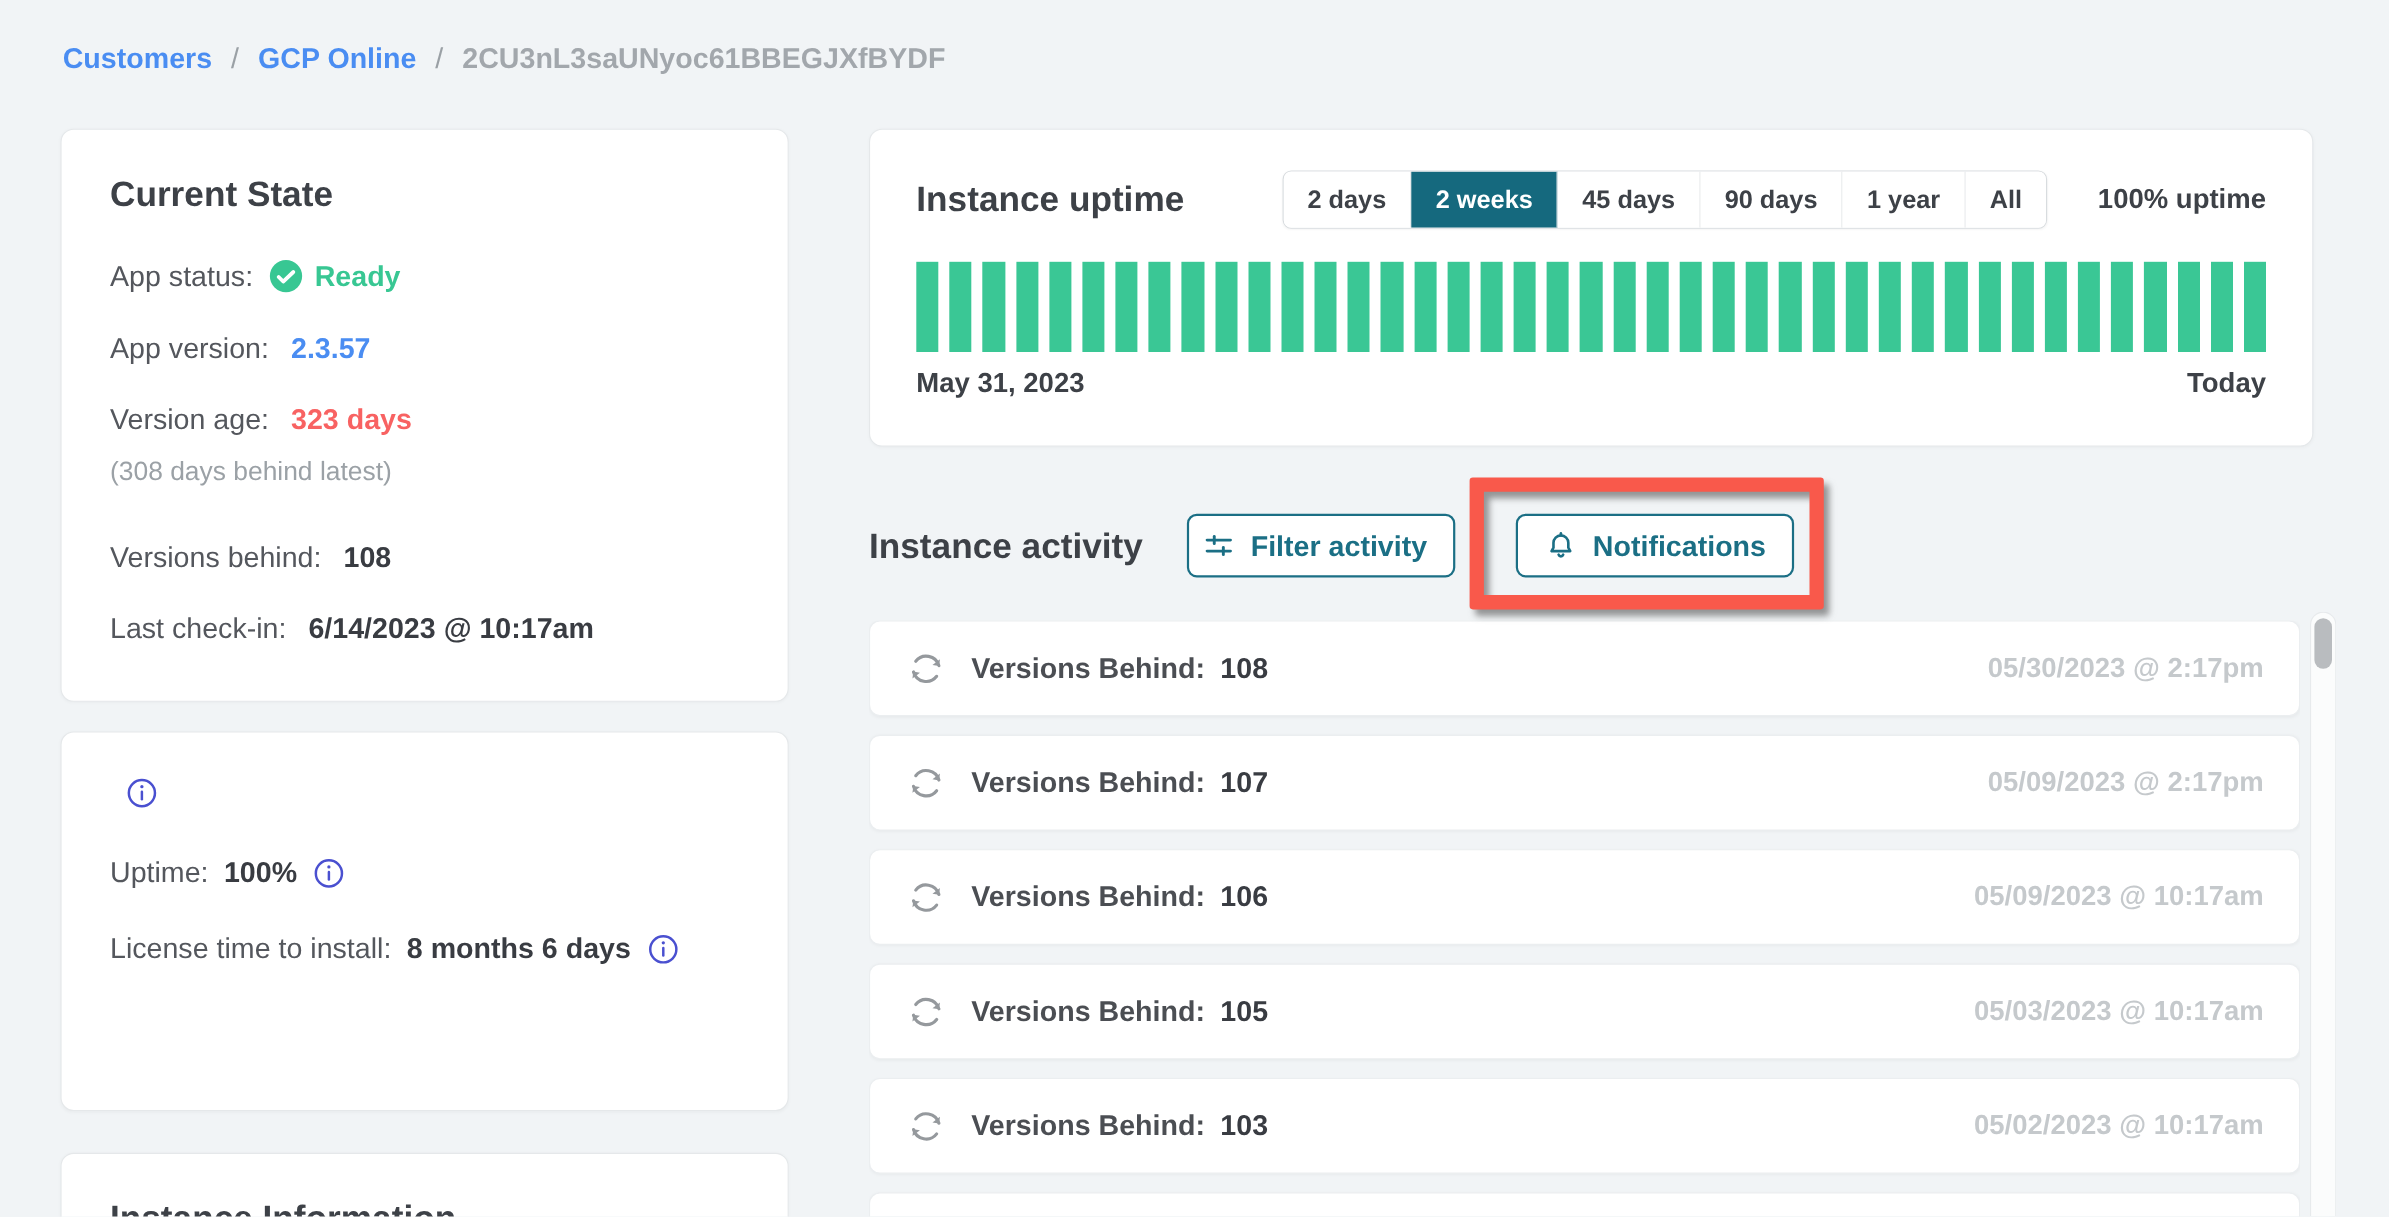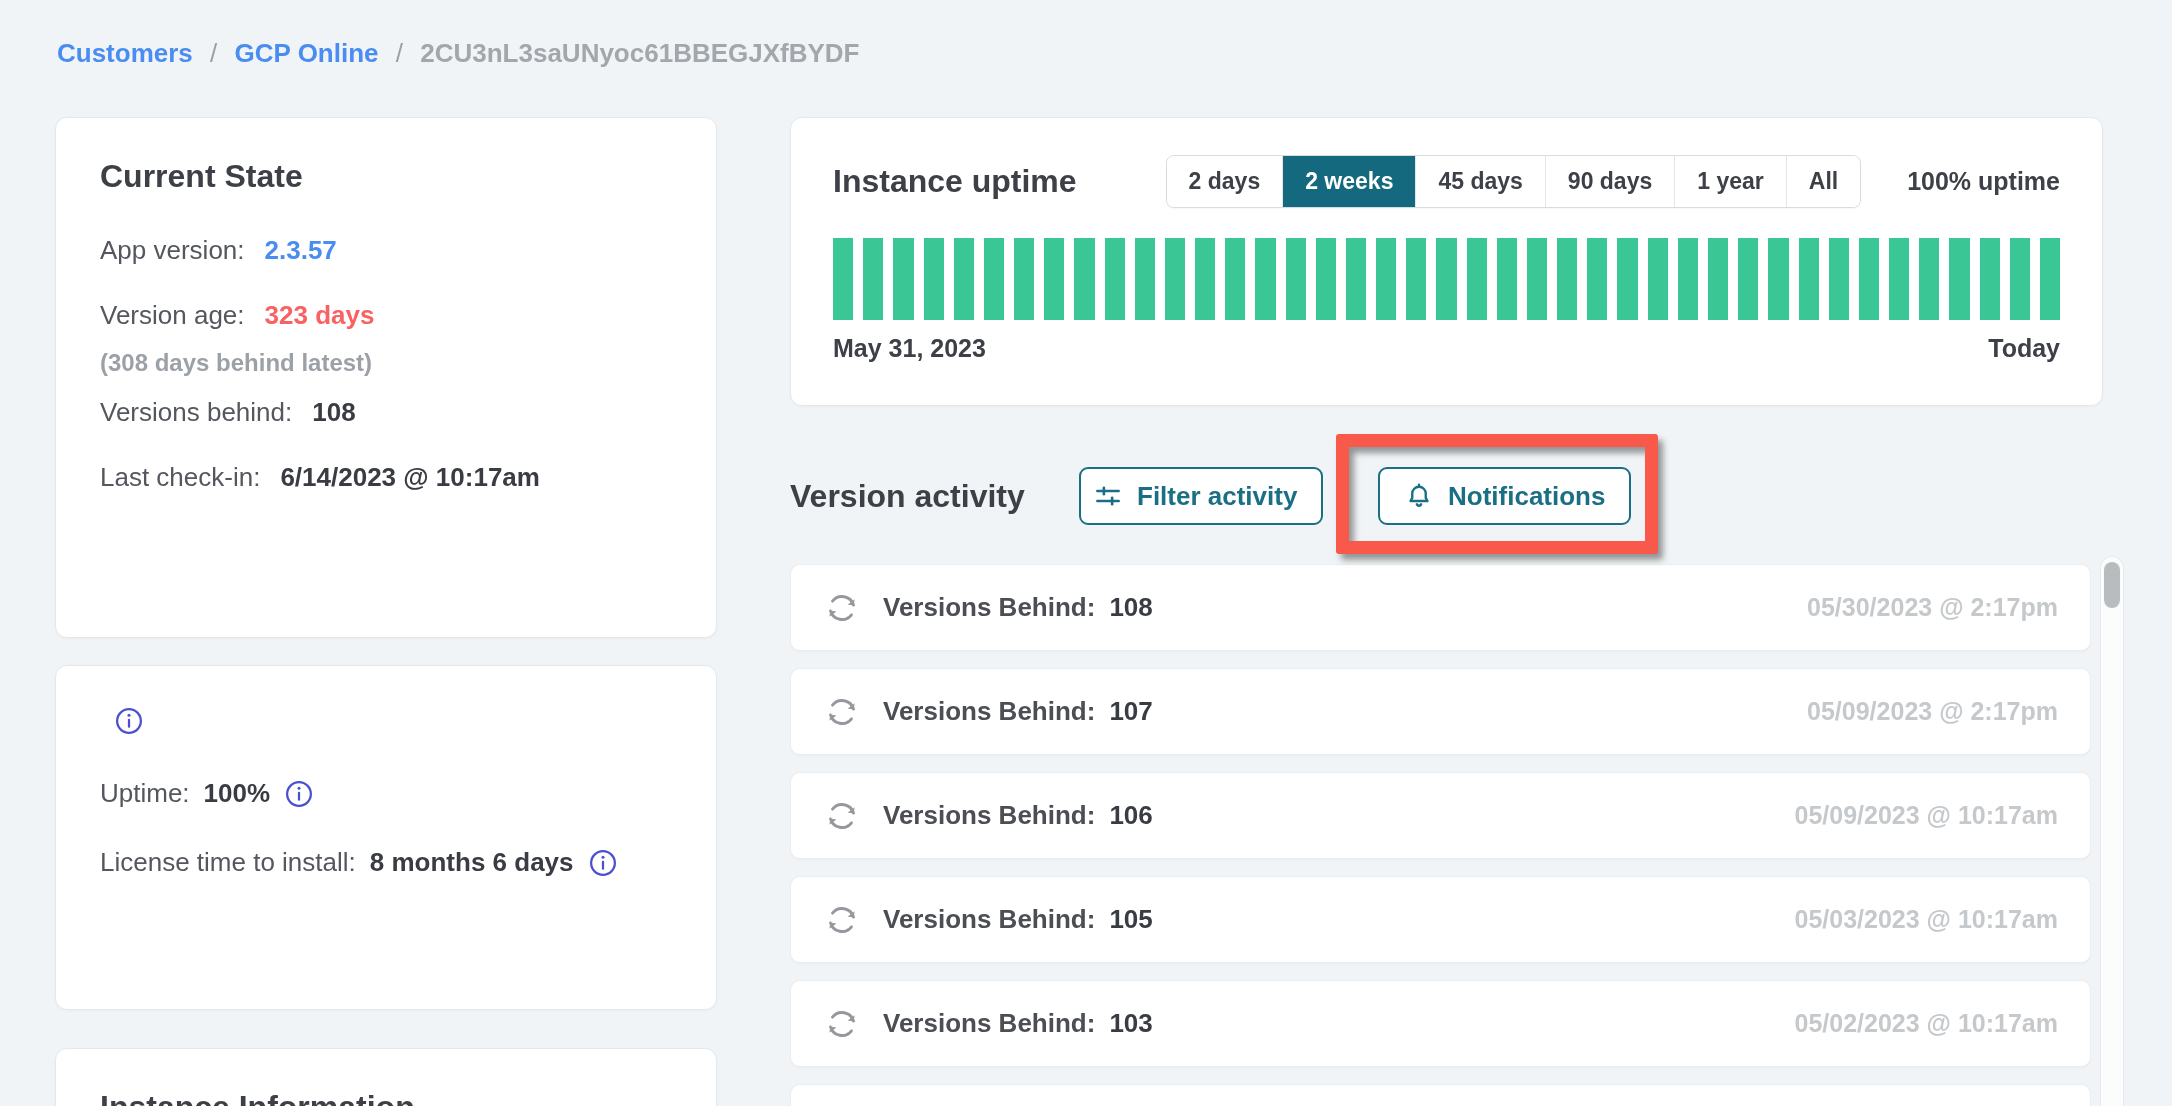--- a/index.html
+++ b/index.html
@@ -41,21 +41,21 @@
   }
   .card-title{font-size:32px;font-weight:700;color:var(--heading);}
   
   .card-current{left:55px;top:117px;width:662px;height:521px;padding:40px 44px;}
   .card-current .card-title{margin-bottom:40px;}
   .state-row{font-size:26px;color:var(--label);margin-bottom:34px;display:flex;align-items:center;}
   .state-row .val{font-weight:700;color:var(--value);margin-left:20px;}
   .state-row .val.blue{color:var(--blue);}
   .state-row .val.red{color:var(--red);}
   .state-row .val.green{color:var(--green);margin-left:10px;}
-  .state-note{font-size:24px;font-weight:700;color:var(--muted);margin-top:-16px;margin-bottom:20px;}
+  .state-note{font-size:24px;font-weight:400;color:var(--muted);margin-top:-16px;margin-bottom:48px;}
   .check-circle{width:32px;height:32px;margin-left:14px;flex:0 0 auto;}
   
   .card-insights{left:55px;top:665px;width:662px;height:345px;padding:40px 44px;}
   .card-insights .card-title{margin-bottom:42px;display:flex;align-items:center;gap:14px;}
   .insight-row{font-size:26px;color:var(--label);margin-bottom:38px;display:flex;align-items:center;}
   .insight-row .val{font-weight:700;color:var(--value);margin-left:14px;}
   .info-icon{width:30px;height:30px;margin-left:14px;flex:0 0 auto;cursor:pointer;}
   
   .card-information{left:55px;top:1048px;width:662px;height:140px;padding:40px 44px;}
   
@@ -120,20 +120,28 @@
 <div class="breadcrumb">
   <span class="link">Customers</span>
   <span class="sep">/</span>
   <span class="link">GCP Online</span>
   <span class="sep">/</span>
   <span class="current">2CU3nL3saUNyoc61BBEGJXfBYDF</span>
 </div>
 
 <div class="card card-current">
   <div class="card-title">Current State</div>
+  <div class="state-row">
+    <span>App status:</span>
+    <svg class="check-circle" viewBox="0 0 24 24">
+      <circle cx="12" cy="12" r="11" fill="#38c793"></circle>
+      <path d="M7 12.6l3.1 3.1L17 9.2" stroke="#fff" stroke-width="2.6" fill="none" stroke-linecap="round" stroke-linejoin="round"></path>
+    </svg>
+    <span class="val green">Ready</span>
+  </div>
   <div class="state-row">
     <span>App version:</span>
     <span class="val blue">2.3.57</span>
   </div>
   <div class="state-row">
     <span>Version age:</span>
     <span class="val red">323 days</span>
   </div>
   <div class="state-note">(308 days behind latest)</div>
   <div class="state-row">
@@ -234,21 +242,21 @@
       <div class="bar" style="height: 100%;"></div>
       <div class="bar" style="height: 100%;"></div>
     </div>
   <div class="uptime-footer">
     <span>May 31, 2023</span>
     <span>Today</span>
   </div>
 </div>
 
 <div class="activity-header">
-  <div class="activity-title">Version activity</div>
+  <div class="activity-title">Instance activity</div>
   <button class="btn-teal btn-filter">
     <svg viewBox="0 0 24 24" fill="none" stroke="currentColor" stroke-width="2.1" stroke-linecap="round">
       <path d="M3.5 8h17"></path>
         <path d="M8.7 5.4v5.2"></path>
       <path d="M3.5 16h17"></path>
         <path d="M15.3 13.4v5.2"></path>
     </svg>
     <span>Filter activity</span>
   </button>
   <button class="btn-teal btn-notifications">

